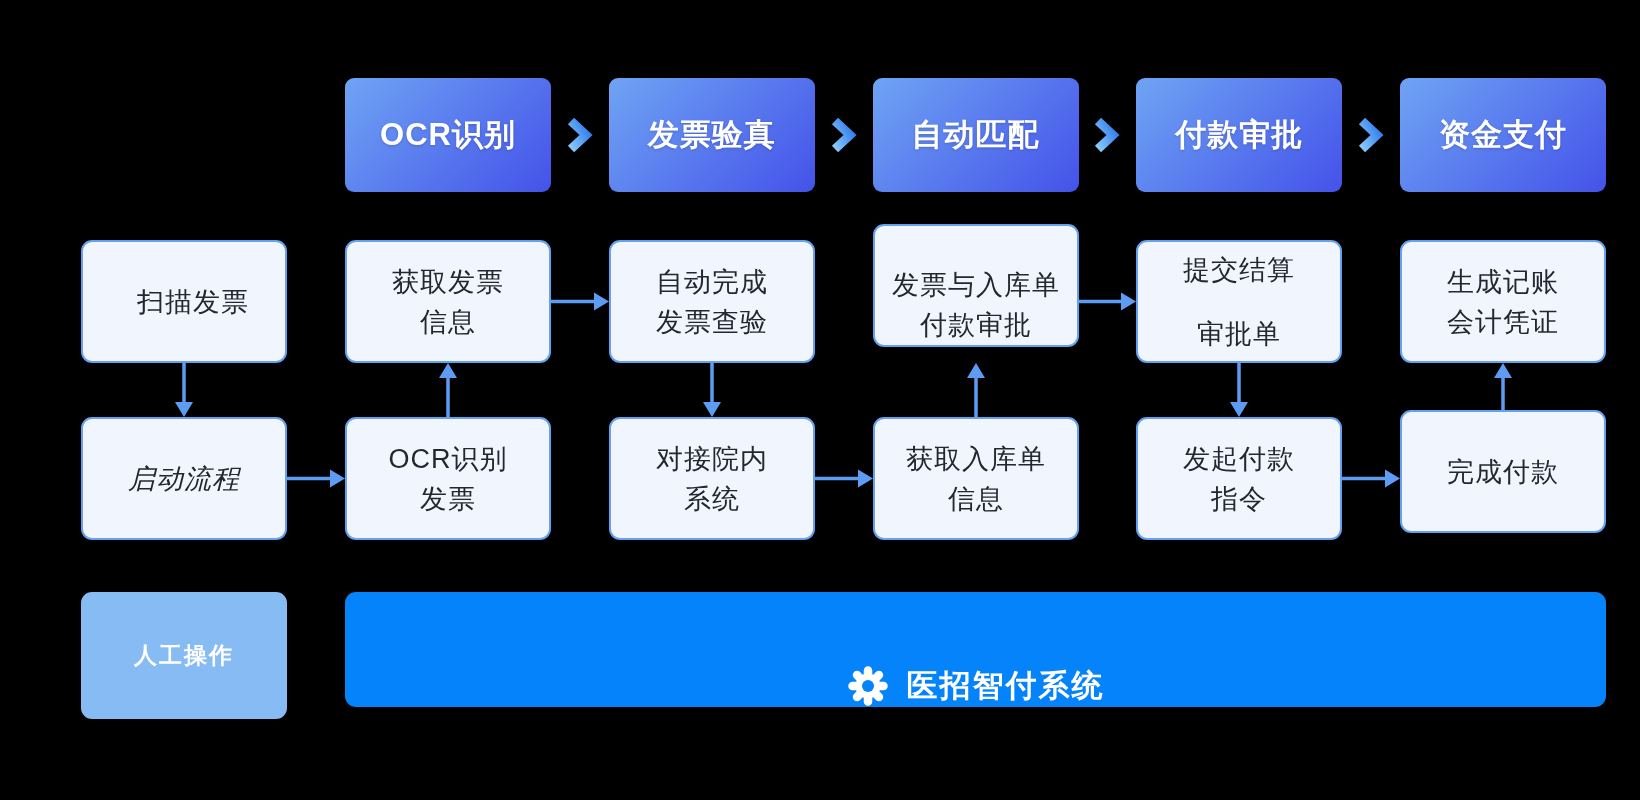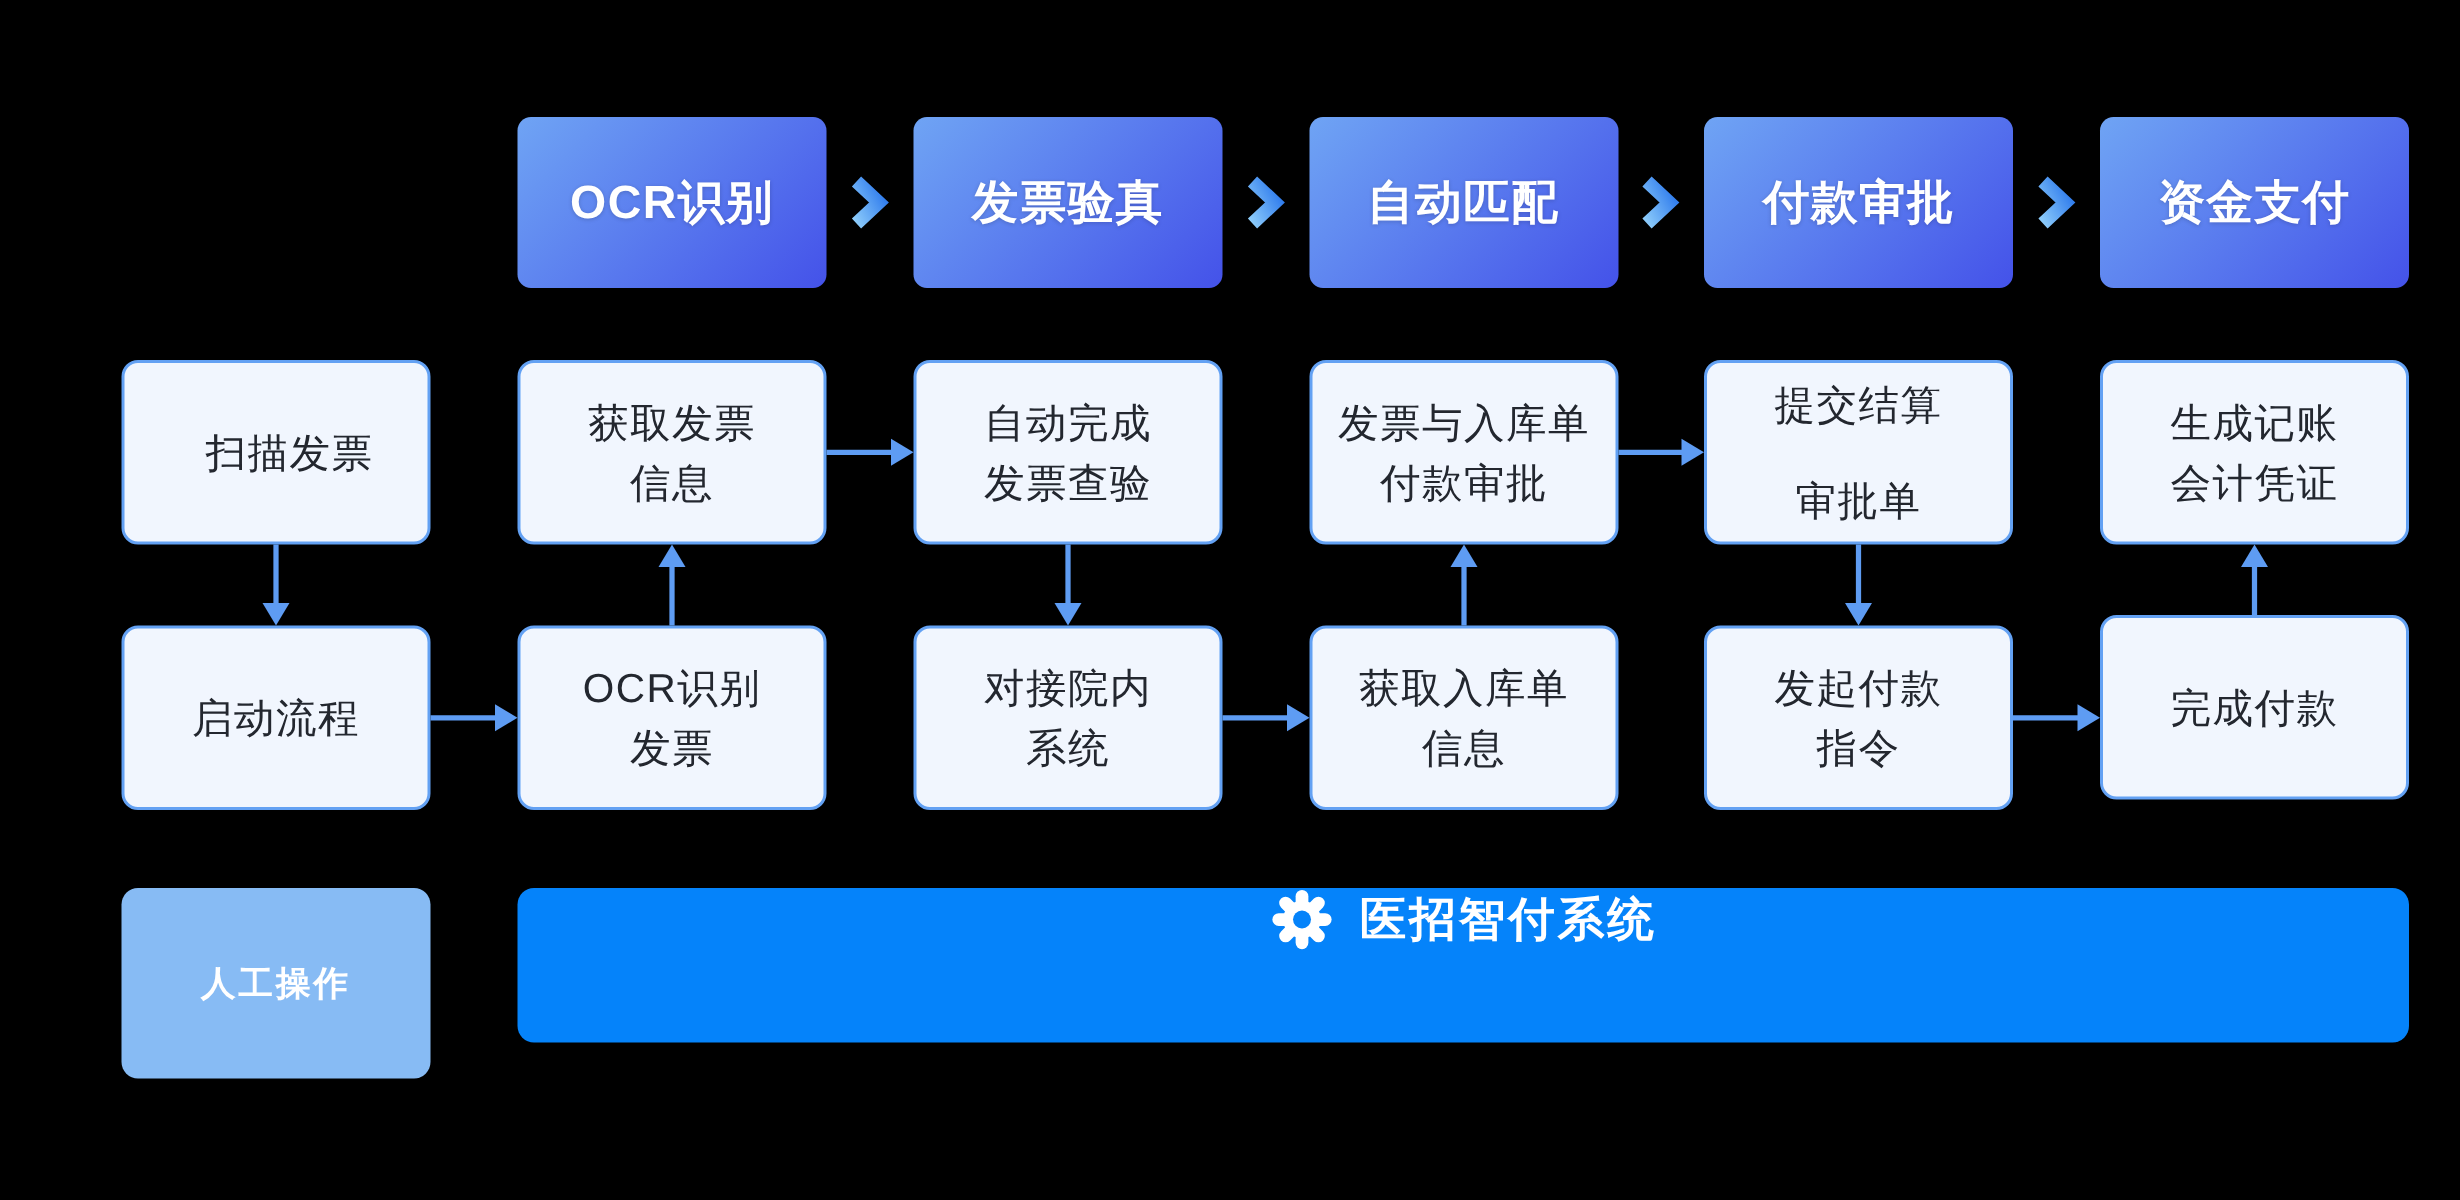--- a/index.html
+++ b/index.html
@@ -99,25 +99,25 @@
     color: var(--manual-text, #fff);
     font-size: 23px;
     font-weight: bold;
     letter-spacing: 2px;
   }
   .system-bar {
     position: absolute;
     left: 322px;
     top: 592px;
     width: 1261px;
-    height: 103px;
+    height: 115px;
     border-radius: 11px;
     background: var(--bar-fill, #0583FA);
     display: flex;
-    align-items: flex-start;
+    align-items: flex-end;
     justify-content: center;
     gap: 18px;
   }
   .system-bar .bar-label {
     color: var(--bar-text, #fff);
     font-size: 31px;
     font-weight: bold;
     letter-spacing: 2px;
   }
   .gear-wrap {
@@ -246,33 +246,33 @@
       <div class="node-line">扫描发票</div>
     </div>
     <div class="flow-node" style="left: 322px; top: 240px;">
       <div class="node-line">获取发票</div>
       <div class="node-line">信息</div>
     </div>
     <div class="flow-node" style="left: 586px; top: 240px;">
       <div class="node-line">自动完成</div>
       <div class="node-line">发票查验</div>
     </div>
-    <div class="flow-node" style="left: 850px; top: 240px;">
+    <div class="flow-node" style="left: 850px; top: 224px; justify-content: flex-end;">
       <div class="node-line">发票与入库单</div>
       <div class="node-line">付款审批</div>
     </div>
     <div class="flow-node" style="left: 1113px; top: 240px; gap: 24px;">
       <div class="node-line">提交结算</div>
       <div class="node-line">审批单</div>
     </div>
     <div class="flow-node" style="left: 1377px; top: 240px;">
       <div class="node-line">生成记账</div>
       <div class="node-line">会计凭证</div>
     </div>
-    <div class="flow-node" style="left: 58px; top: 417px;">
+    <div class="flow-node" style="left: 58px; top: 417px; font-style: italic;">
       <div class="node-line">启动流程</div>
     </div>
     <div class="flow-node" style="left: 322px; top: 417px;">
       <div class="node-line">OCR识别</div>
       <div class="node-line">发票</div>
     </div>
     <div class="flow-node" style="left: 586px; top: 417px;">
       <div class="node-line">对接院内</div>
       <div class="node-line">系统</div>
     </div>

